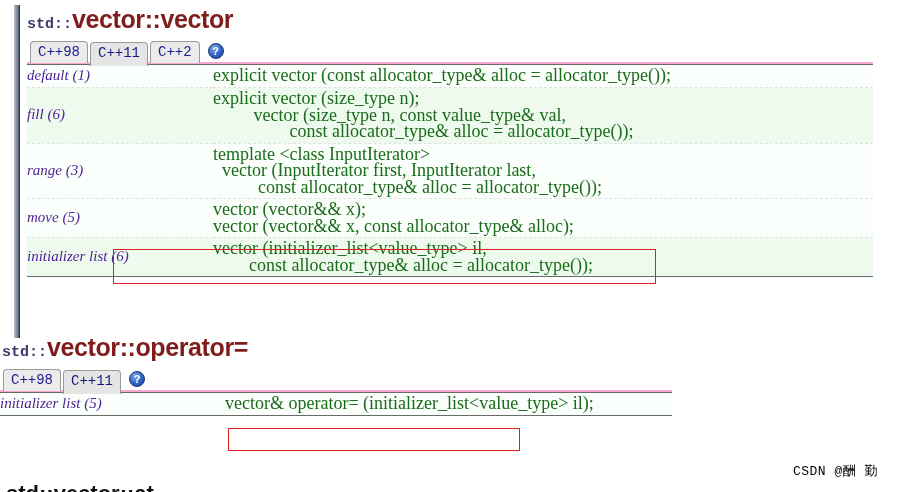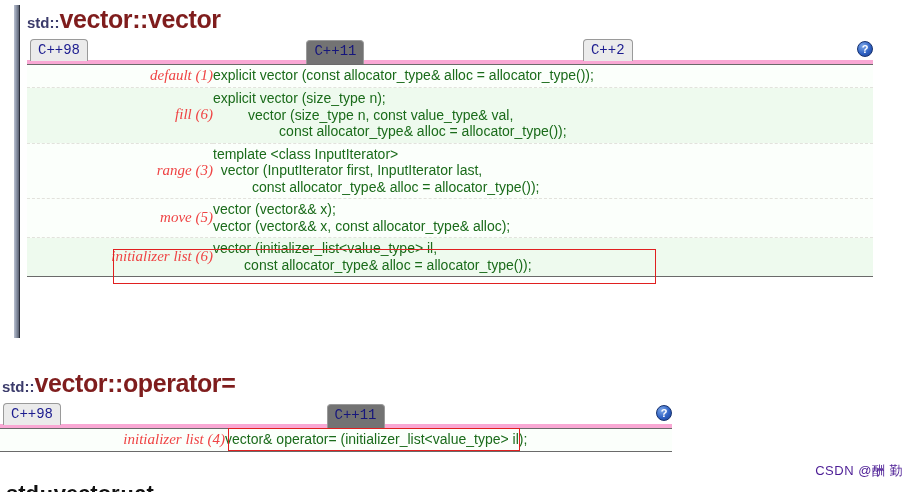--- a/index.html
+++ b/index.html
@@ -16,74 +16,73 @@
   .indent-bar{
     position:absolute;
     left:14px;top:5px;width:5px;height:333px;
     background:linear-gradient(to right,#b9c0cf 0%,#8f98ab 45%,#5b6272 100%);
     border-right:1px solid #2a2f3a;
   }
 
   
   .section{position:absolute;}
   #section-ctor{left:27px;top:4px;width:846px;}
-  #section-assign{left:0px;top:332px;width:672px;margin-top:36px;}
+  #section-assign{left:0px;top:332px;width:672px;}
 
   
   h1.title{
     margin:0;padding:0 0 4px 0;
     font-family:"Liberation Sans", sans-serif;
     font-weight:bold;
     color:#2a2a8c;
     letter-spacing:-0.4px;
     white-space:nowrap;
   }
   h1.title .ns{
-    font-family:Liberation Sans, sans-serif;
+    font-family:Liberation Mono, monospace;
     font-size:15px;
     color:#3b3b6b;
     font-weight:bold;
     letter-spacing:0;
   }
   h1.title .nm{
     font-size:25px;
     color:#7f1d1d;
   }
   #section-ctor h1.title{font-size:27px;}
   #section-assign h1.title{font-size:27px;padding-left:2px;}
 
   
   .tabstrip{
     position:relative;
     height:25px;
-    border-bottom:4px solid #f9a8d4;
+    border-bottom:2px solid #f9a8d4;
     box-sizing:border-box;
     display:flex;
     align-items:flex-end;
     padding-left:3px;
-    justify-content:space-between;
   }
   .tab{
     font-family:"Liberation Mono", monospace;
     font-size:14px;
     color:#1b1b8f;
     background:#ebebeb;
     border:1px solid #9a9a9a;
     border-bottom:none;
     border-radius:4px 4px 0 0;
     padding:2px 7px 3px 7px;
     margin-right:2px;
     line-height:16px;
     position:relative;
     top:1px;
     cursor:pointer;
     user-select:none;
   }
   .tab.active{
-    background:#737373;
+    background:#e5e5e5;
     color:#16167c;
     border-color:#9a9a9a;
     z-index:3;
     top:2px;
     padding-bottom:5px;
     margin-bottom:-2px;
   }
   .help-icon{
     width:16px;height:16px;border-radius:50%;
     margin-left:6px;margin-bottom:3px;
@@ -108,31 +107,31 @@
   }
   table.sigtable tr{background:#fbfffb;}
   table.sigtable tr.alt{background:#eefaee;}
   table.sigtable td{
     padding:2px 0 3px 0;
     vertical-align:middle;
     border-bottom:1px dashed #e2e2dc;
   }
   table.sigtable tr:last-child td{border-bottom:none;}
   td.label{
-    text-align:right;
+    text-align:left;
     font-family:"Liberation Serif", serif;
     font-style:italic;
     font-size:15px;
-    color:#ef4444;
+    color:#4c1d95;
     padding-right:9px;
     white-space:nowrap;
   }
   td.code{
-    font-family:Liberation Sans, sans-serif;
-    font-size:14px;
+    font-family:Liberation Serif, serif;
+    font-size:18px;
     color:#1a6b1a;
     white-space:pre;
     line-height:16.5px;
     padding-left:2px;
   }
   #section-ctor td.label{width:186px;}
   #section-assign td.label{width:225px;}
 
   
   .hl{
@@ -152,24 +151,24 @@
     font-size:22px;font-weight:bold;
     color:#111111;
     white-space:nowrap;
     overflow:hidden;
     height:11px;
   }
 
   
   .watermark{
     position:absolute;
-    right:2px;bottom:12px;
-    font-family:Liberation Sans, sans-serif;
+    right:27px;bottom:12px;
+    font-family:Liberation Mono, monospace;
     font-size:13px;
-    color:#4c1d95;
+    color:#000000;
     letter-spacing:0.5px;
     white-space:nowrap;
   }
 </style>
 </head>
 <body>
 
 <div class="indent-bar"></div>
 
 <div class="section" id="section-ctor">
@@ -225,21 +224,21 @@
 
   <div class="tabstrip">
     <div class="tab">C++98</div>
     <div class="tab active">C++11</div>
     <div class="help-icon">?</div>
   </div>
 
   <table class="sigtable">
     <tbody>
       <tr>
-        <td class="label">initializer list (4)</td>
+        <td class="label">initializer list (5)</td>
         <td class="code">vector&amp; operator= (initializer_list&lt;value_type&gt; il);</td>
       </tr>
     </tbody>
   </table>
 </div>
 
 <div class="hl" id="hl-move-ctor"></div>
 <div class="hl" id="hl-move-assign"></div>
 
 <div class="clipped-heading">std::vector::at</div>

